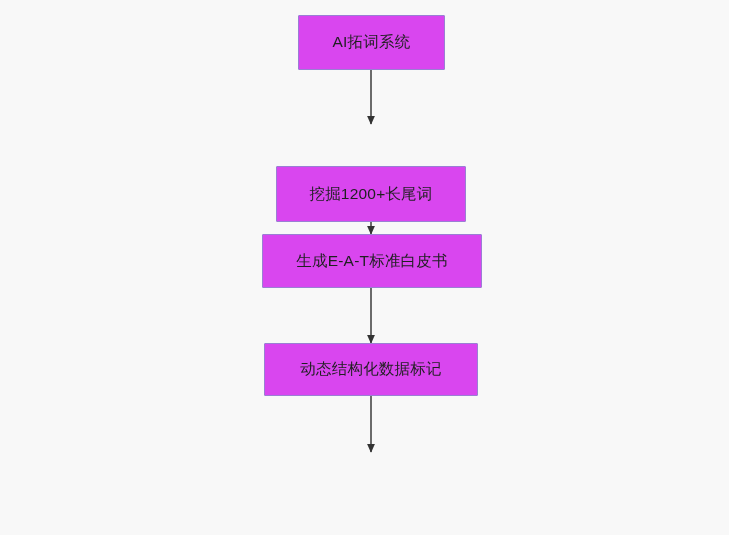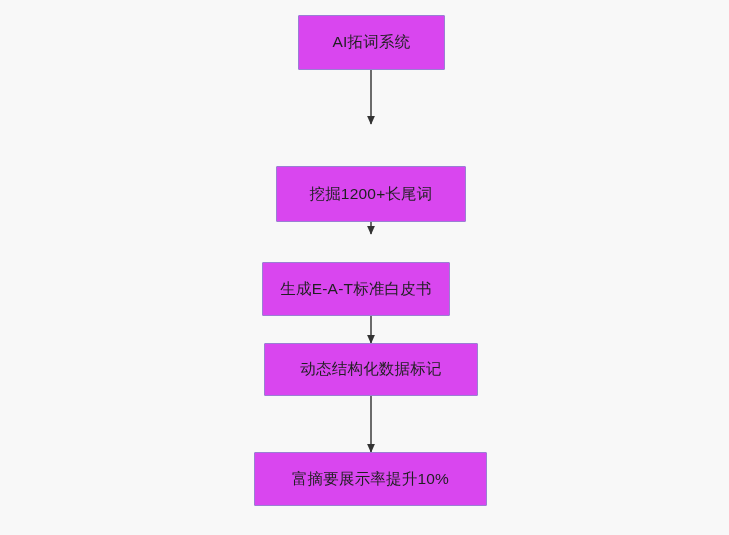--- a/index.html
+++ b/index.html
@@ -42,21 +42,21 @@
     letter-spacing: 0.2px;
     white-space: nowrap;
   }
   .node-label {
     display: block;
     text-align: center;
     color: #1f2020;
   }
   .n1 { left: 298px; top: 15px;  width: 147px; height: 55px; }
   .n2 { left: 276px; top: 124px; width: 190px; height: 56px; margin-top: 42px; }
-  .n3 { left: 262px; top: 234px; width: 188px; height: 54px; margin-top: 28px; }
+  .n3 { left: 262px; top: 234px; width: 220px; height: 54px; }
   .n4 { left: 264px; top: 343px; width: 214px; height: 53px; align-items: center; }
   .n5 { left: 254px; top: 452px; width: 233px; height: 54px; }
 </style>
 </head>
 <body>
 
 <div id="flowchart">
 
   <svg class="edge-layer" viewBox="0 0 729 535" width="729" height="535" xmlns="http://www.w3.org/2000/svg">
     <defs>
@@ -79,17 +79,14 @@
   </div>
 
   <div class="node n3">
     <span class="node-label">生成E-A-T标准白皮书</span>
   </div>
 
   <div class="node n4">
     <span class="node-label">动态结构化数据标记</span>
   </div>
 
-  <div class="node n5">
-    <span class="node-label">富摘要展示率提升10%</span>
-  </div>
 
 </div>
 
 </body></html>

